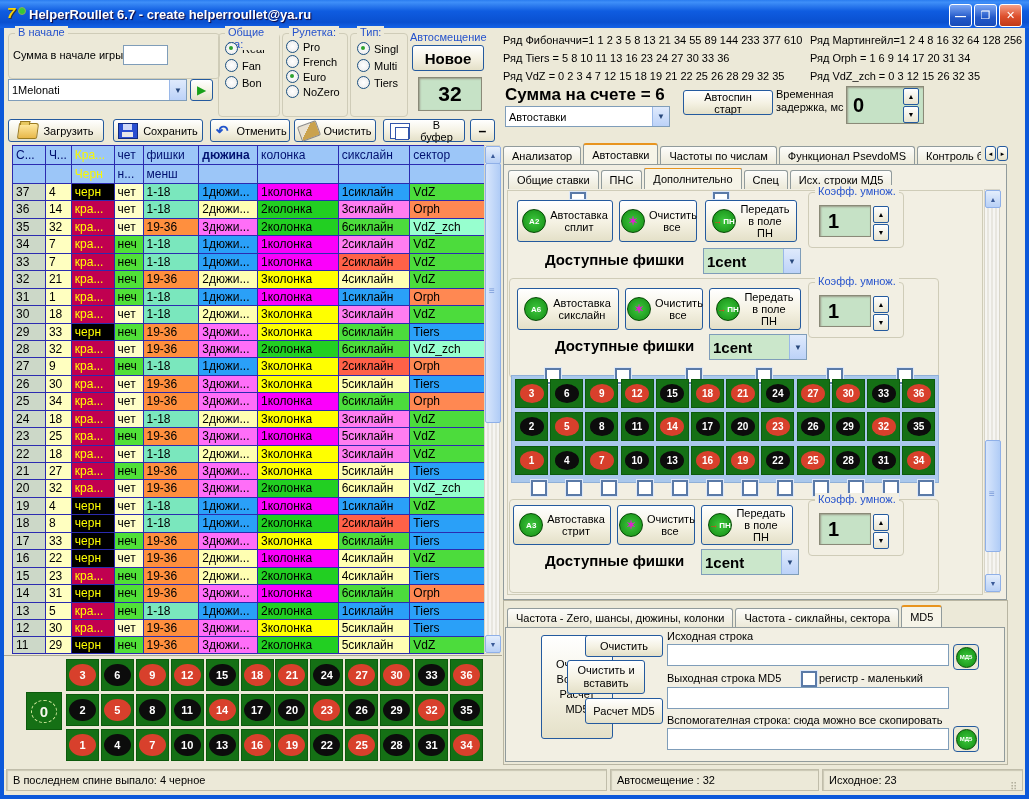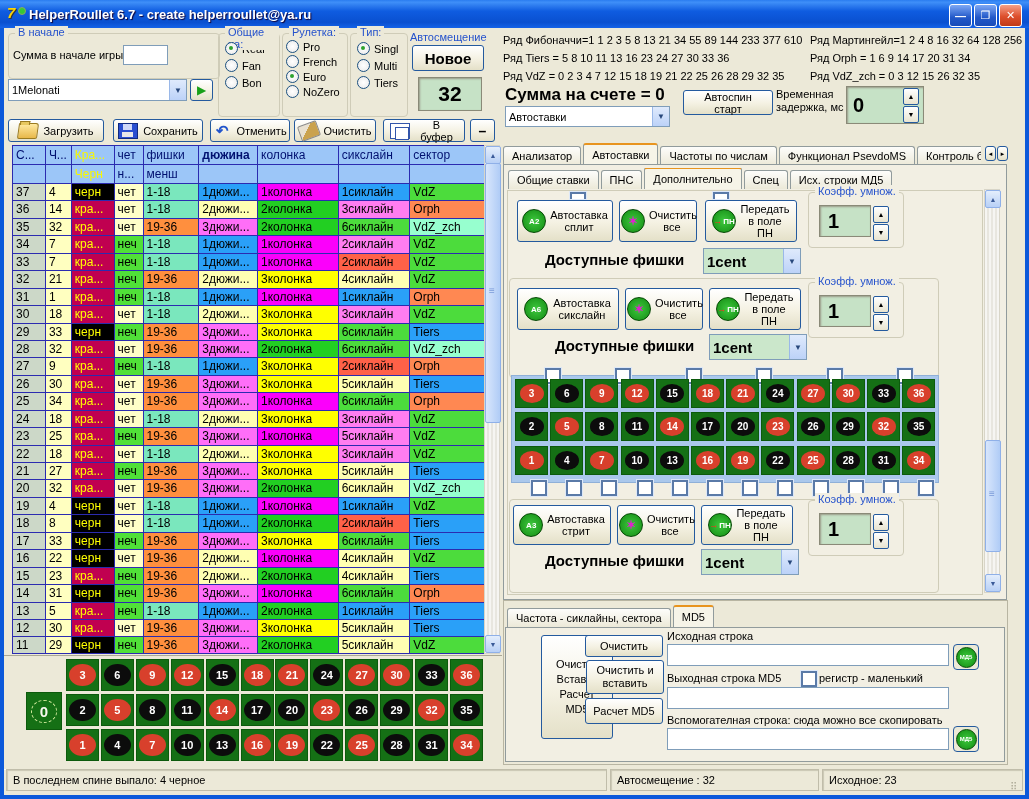--- a/index.html
+++ b/index.html
@@ -194,21 +194,21 @@
       </button>
     <button class="xpbtn" style="left:466px;top:91px;width:25px;height:23px;font-weight:bold;font-size:14px;">–</button>
 
     <div class="lbl" style="left:499px;top:6px;">Ряд Фибоначчи=1 1 2 3 5 8 13 21 34 55 89 144 233 377 610</div>
     <div class="lbl" style="left:499px;top:24px;">Ряд Tiers = 5 8 10 11 13 16 23 24 27 30 33 36</div>
     <div class="lbl" style="left:499px;top:42px;">Ряд VdZ = 0 2 3 4 7 12 15 18 19 21 22 25 26 28 29 32 35</div>
     <div class="lbl" style="left:806px;top:6px;width:215px;overflow:hidden;">Ряд Мартингейл=1 2 4 8 16 32 64 128 256</div>
     <div class="lbl" style="left:806px;top:24px;">Ряд Orph = 1 6 9 14 17 20 31 34</div>
     <div class="lbl" style="left:806px;top:42px;">Ряд VdZ_zch = 0 3 12 15 26 32 35</div>
 
-    <div class="lbl" style="left:501px;top:57px;font-size:17px;font-weight:bold;">Сумма на счете = 0</div>
+    <div class="lbl" style="left:501px;top:57px;font-size:17px;font-weight:bold;">Сумма на счете = 6</div>
     <div class="combo" style="left:501px;top:78px;width:165px;height:21px;">
       <span class="cfield">Автоставки</span>
       <span class="cbtn">▼</span>
     </div>
     <button class="xpbtn" style="left:679px;top:62px;width:90px;height:25px;">Автоспин старт</button>
     <div class="lbl" style="left:772px;top:60px;">Временная</div>
     <div class="lbl" style="left:772px;top:73px;">задержка, мс</div>
     <div class="greendisp" style="left:842px;top:58px;width:78px;height:38px;font-size:20px;padding-left:6px;">0</div>
     <div class="spinbtns" style="left:899px;top:60px;">
       <div class="sbtn">▲</div>
@@ -909,32 +909,33 @@
         </div>
     </div>
     <div class="chipslbl" style="left:541px;top:524px;">Доступные фишки</div>
     <div class="combo" style="left:697px;top:521px;width:98px;height:26px;">
       <span class="cfield greenfield" style="font-size:15px;align-self:stretch;display:flex;align-items:center;">1cent</span>
       <span class="cbtn">▼</span>
       </div>
 
     <div style="position:absolute;left:499px;top:572px;width:503px;height:163px;border:1px solid #b8b5a2;"></div>
     <div class="tabrow" style="left:503px;top:577px;width:494px;height:22px;" id="freq-tabs">
+        <div class="tab">Частота - Zero, шансы, дюжины, колонки</div>
         <div class="tab">Частота - сиклайны, сектора</div>
         <div class="tab active">MD5</div>
       </div>
     <div style="position:absolute;left:501px;top:599px;width:498px;height:133px;border:1px solid #919b9c;background:#f2efe3;"></div>
 
     <button class="xpbtn" style="left:505px;top:607px;width:72px;height:104px;flex-direction:column;line-height:15px;margin-left:32px;">
       <span>Очистка</span>
       <span>Вставка</span>
       <span>Расчет MD5</span>
       </button>
     <button class="xpbtn" style="left:581px;top:607px;width:78px;height:22px;">Очистить</button>
-    <button class="xpbtn" style="left:582px;top:632px;width:78px;height:34px;flex-direction:column;line-height:13px;">
+    <button class="xpbtn" style="left:563px;top:632px;width:78px;height:34px;flex-direction:column;line-height:13px;">
       <span>Очистить и</span>
       <span>вставить</span>
       </button>
     <button class="xpbtn" style="left:581px;top:670px;width:78px;height:26px;">Расчет MD5</button>
 
     <div class="lbl" style="left:663px;top:602px;">Исходная строка</div>
     <input class="tinput" style="left: 663px; top: 616px; width: 282px; height: 22px;" value="">
     <div class="md5ic" style="left:949px;top:616px;">
         <span class="c">МД5</span>
       </div>

